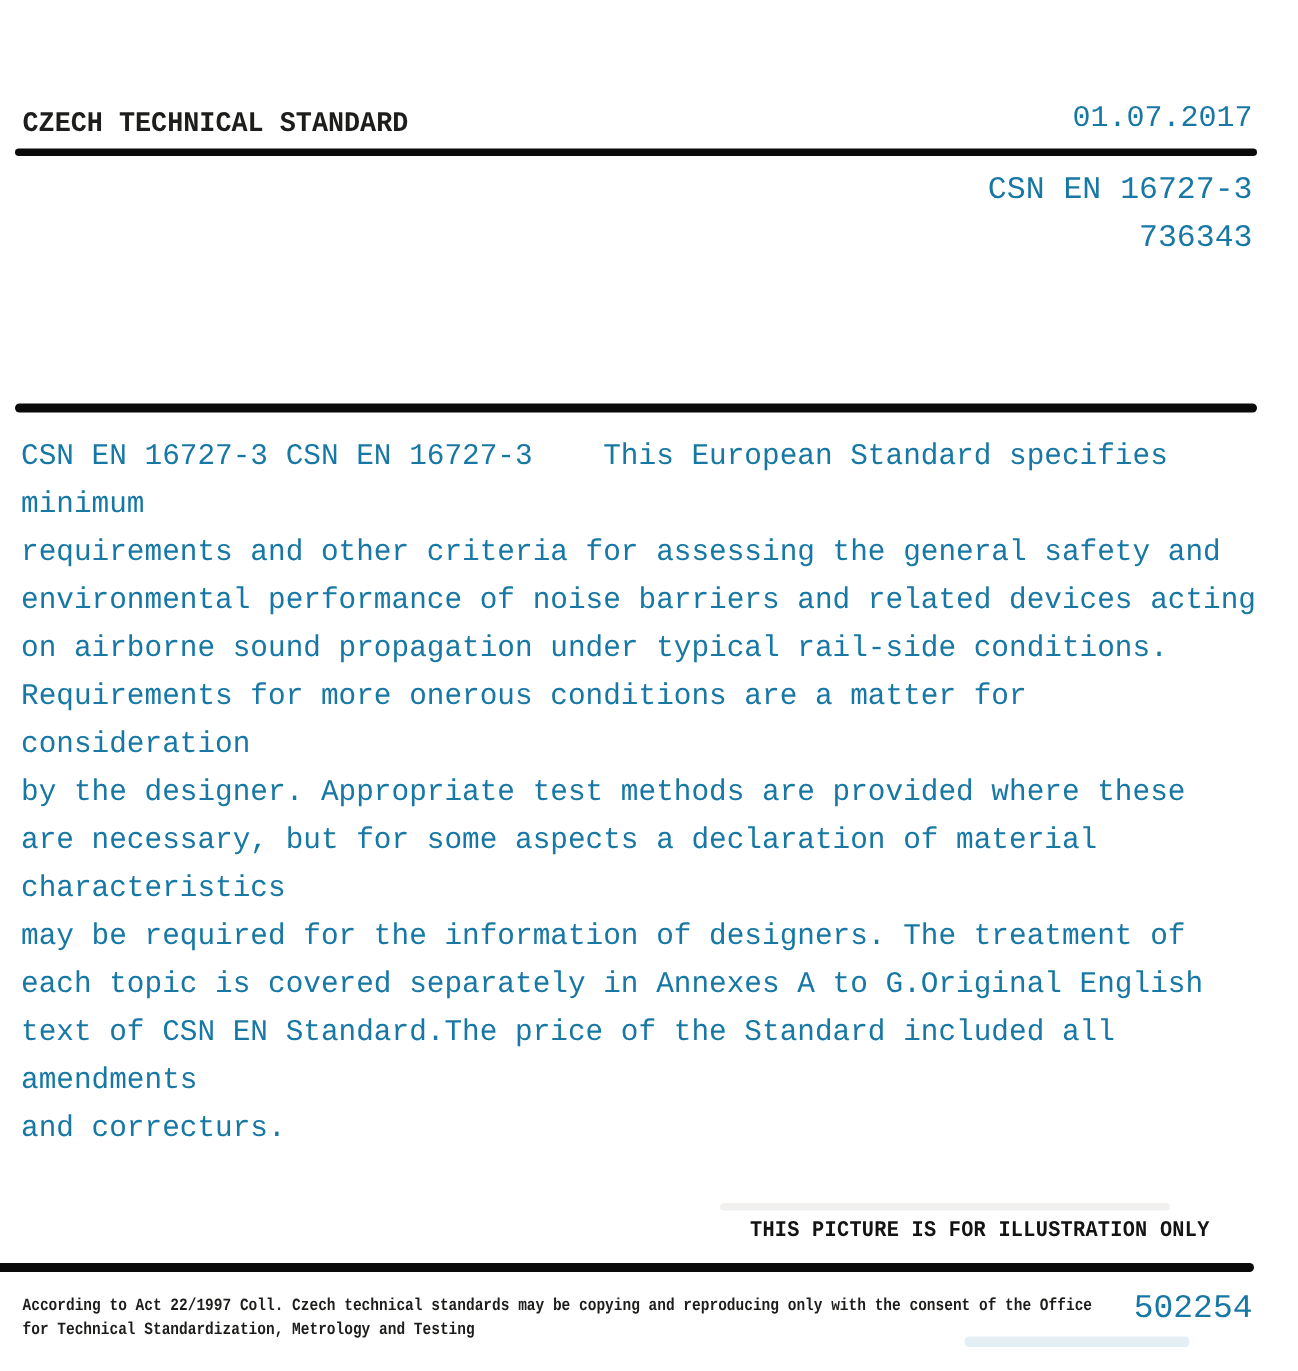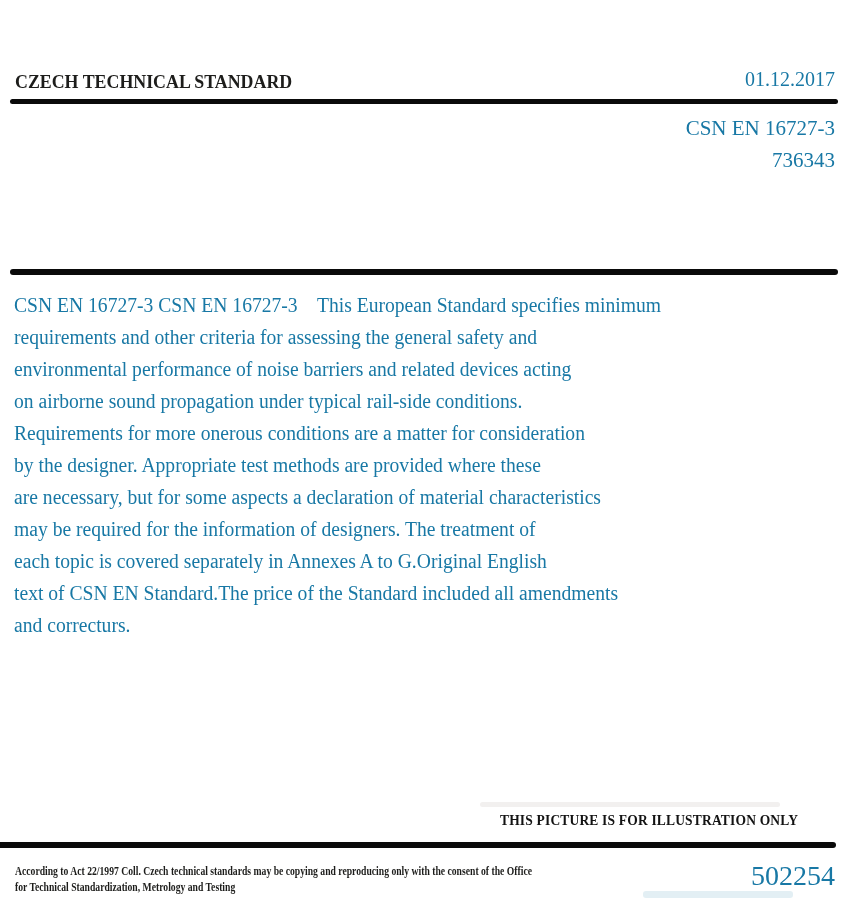--- a/index.html
+++ b/index.html
@@ -1,21 +1,21 @@
 <!DOCTYPE html>
 <html><head>
 <meta charset="utf-8">
 <style>
   html, body { margin: 0; padding: 0; background: #ffffff; }
   .page {
     position: relative;
     width: 865px;
     height: 914px;
     background: #ffffff;
-    font-family: Liberation Serif, serif;
+    font-family: Liberation Mono, monospace;
     overflow: hidden;
   }
   .header-title {
     position: absolute;
     left: 15px;
     top: 71px;
     font-size: 19px;
     font-weight: bold;
     color: #1d1d1b;
     transform: scaleX(0.94);
@@ -98,42 +98,42 @@
     line-height: 16px;
     color: #1d1d1b;
     white-space: pre-wrap;
     transform: scaleX(0.84);
     transform-origin: left top;
   }
   .order-number {
     position: absolute;
     right: 30px;
     top: 860px;
-    font-size: 28px;
+    font-size: 22px;
     color: #1878a5;
     white-space: nowrap;
   }
   .ghost-smudge-b {
     position: absolute;
     right: 72px;
     top: 891px;
     width: 150px;
     height: 7px;
     background: rgba(24, 120, 165, 0.12);
     border-radius: 3px;
   }
 </style>
 </head>
 <body>
 
 <div class="page">
 
   <div class="header-title">CZECH TECHNICAL STANDARD</div>
 
-  <div class="header-date">01.12.2017</div>
+  <div class="header-date">01.07.2017</div>
 
   <div class="rule rule-header"></div>
 
 
   <div class="code-block">
     <div>CSN EN 16727-3</div>
     <div>736343</div>
   </div>
 
   <div class="rule rule-title"></div>

